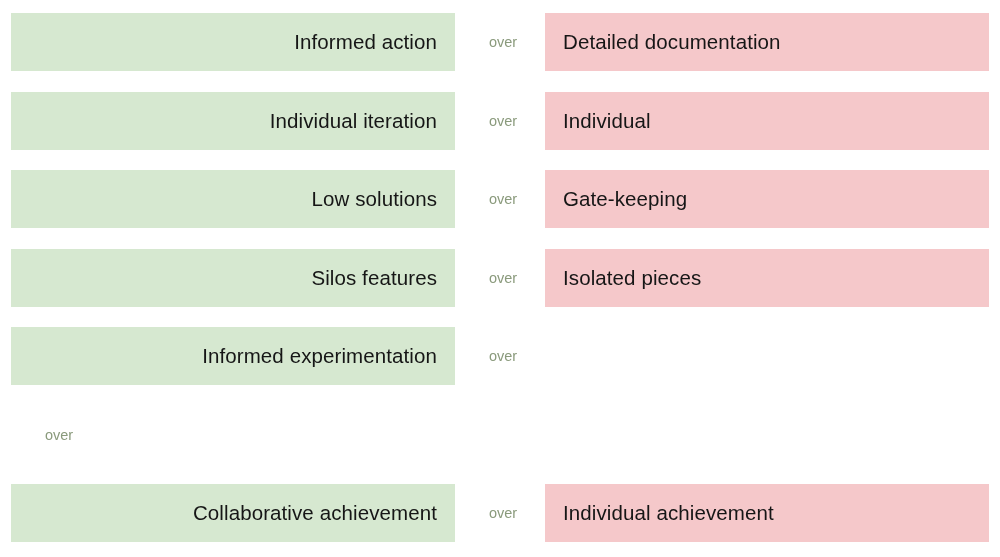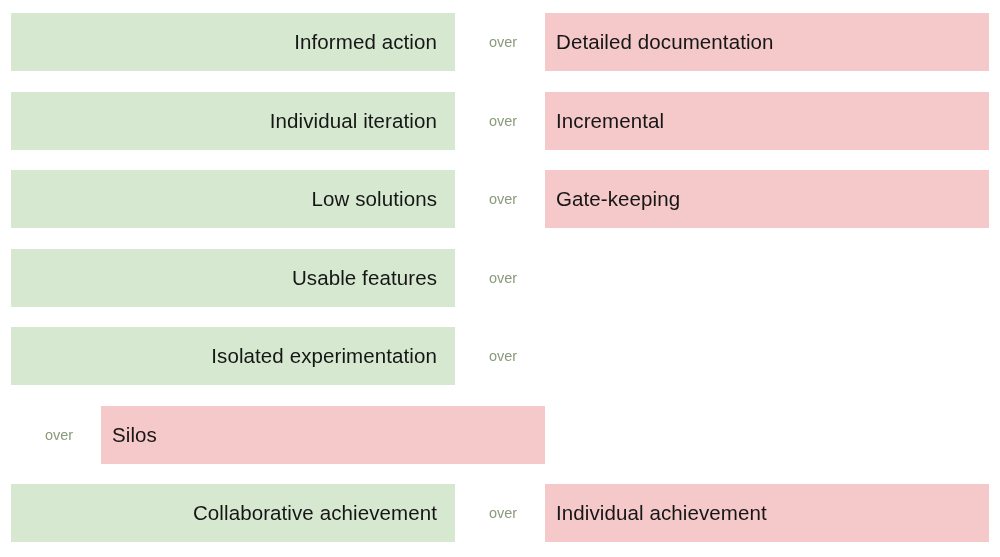--- a/index.html
+++ b/index.html
@@ -38,21 +38,21 @@
   }
   .box.preferred {
     background: var(--preferred-bg);
     justify-content: flex-end;
     padding-right: 18px;
     text-align: right;
   }
   .box.deprioritized {
     background: var(--over-bg);
     justify-content: flex-start;
-    padding-left: 11px;
+    padding-left: 18px;
     text-align: right;
   }
   .over-cell {
     flex: 0 0 90px;
     display: flex;
     align-items: center;
     justify-content: center;
     padding-left: 6px;
   }
   .over-cell span {
@@ -78,60 +78,60 @@
   </div>
 
   <div class="pair-row">
     <div class="box preferred">
       <span>Individual iteration</span>
     </div>
     <div class="over-cell">
       <span>over</span>
     </div>
     <div class="box deprioritized">
-      <span>Incremental</span>
+      <span>Individual</span>
     </div>
   </div>
 
   <div class="pair-row">
     <div class="box preferred">
       <span>Low solutions</span>
     </div>
     <div class="over-cell">
       <span>over</span>
     </div>
     <div class="box deprioritized">
       <span>Gate-keeping</span>
     </div>
   </div>
 
   <div class="pair-row">
     <div class="box preferred">
-      <span>Usable features</span>
+      <span>Silos features</span>
     </div>
     <div class="over-cell">
       <span>over</span>
+    </div>
+    <div class="box deprioritized">
+      <span>Isolated pieces</span>
     </div>
   </div>
 
   <div class="pair-row">
     <div class="box preferred">
-      <span>Isolated experimentation</span>
+      <span>Informed experimentation</span>
     </div>
     <div class="over-cell">
       <span>over</span>
     </div>
   </div>
 
   <div class="pair-row">
     <div class="over-cell">
       <span>over</span>
-    </div>
-    <div class="box deprioritized">
-      <span>Silos</span>
     </div>
   </div>
 
   <div class="pair-row">
     <div class="box preferred">
       <span>Collaborative achievement</span>
     </div>
     <div class="over-cell">
       <span>over</span>
     </div>

